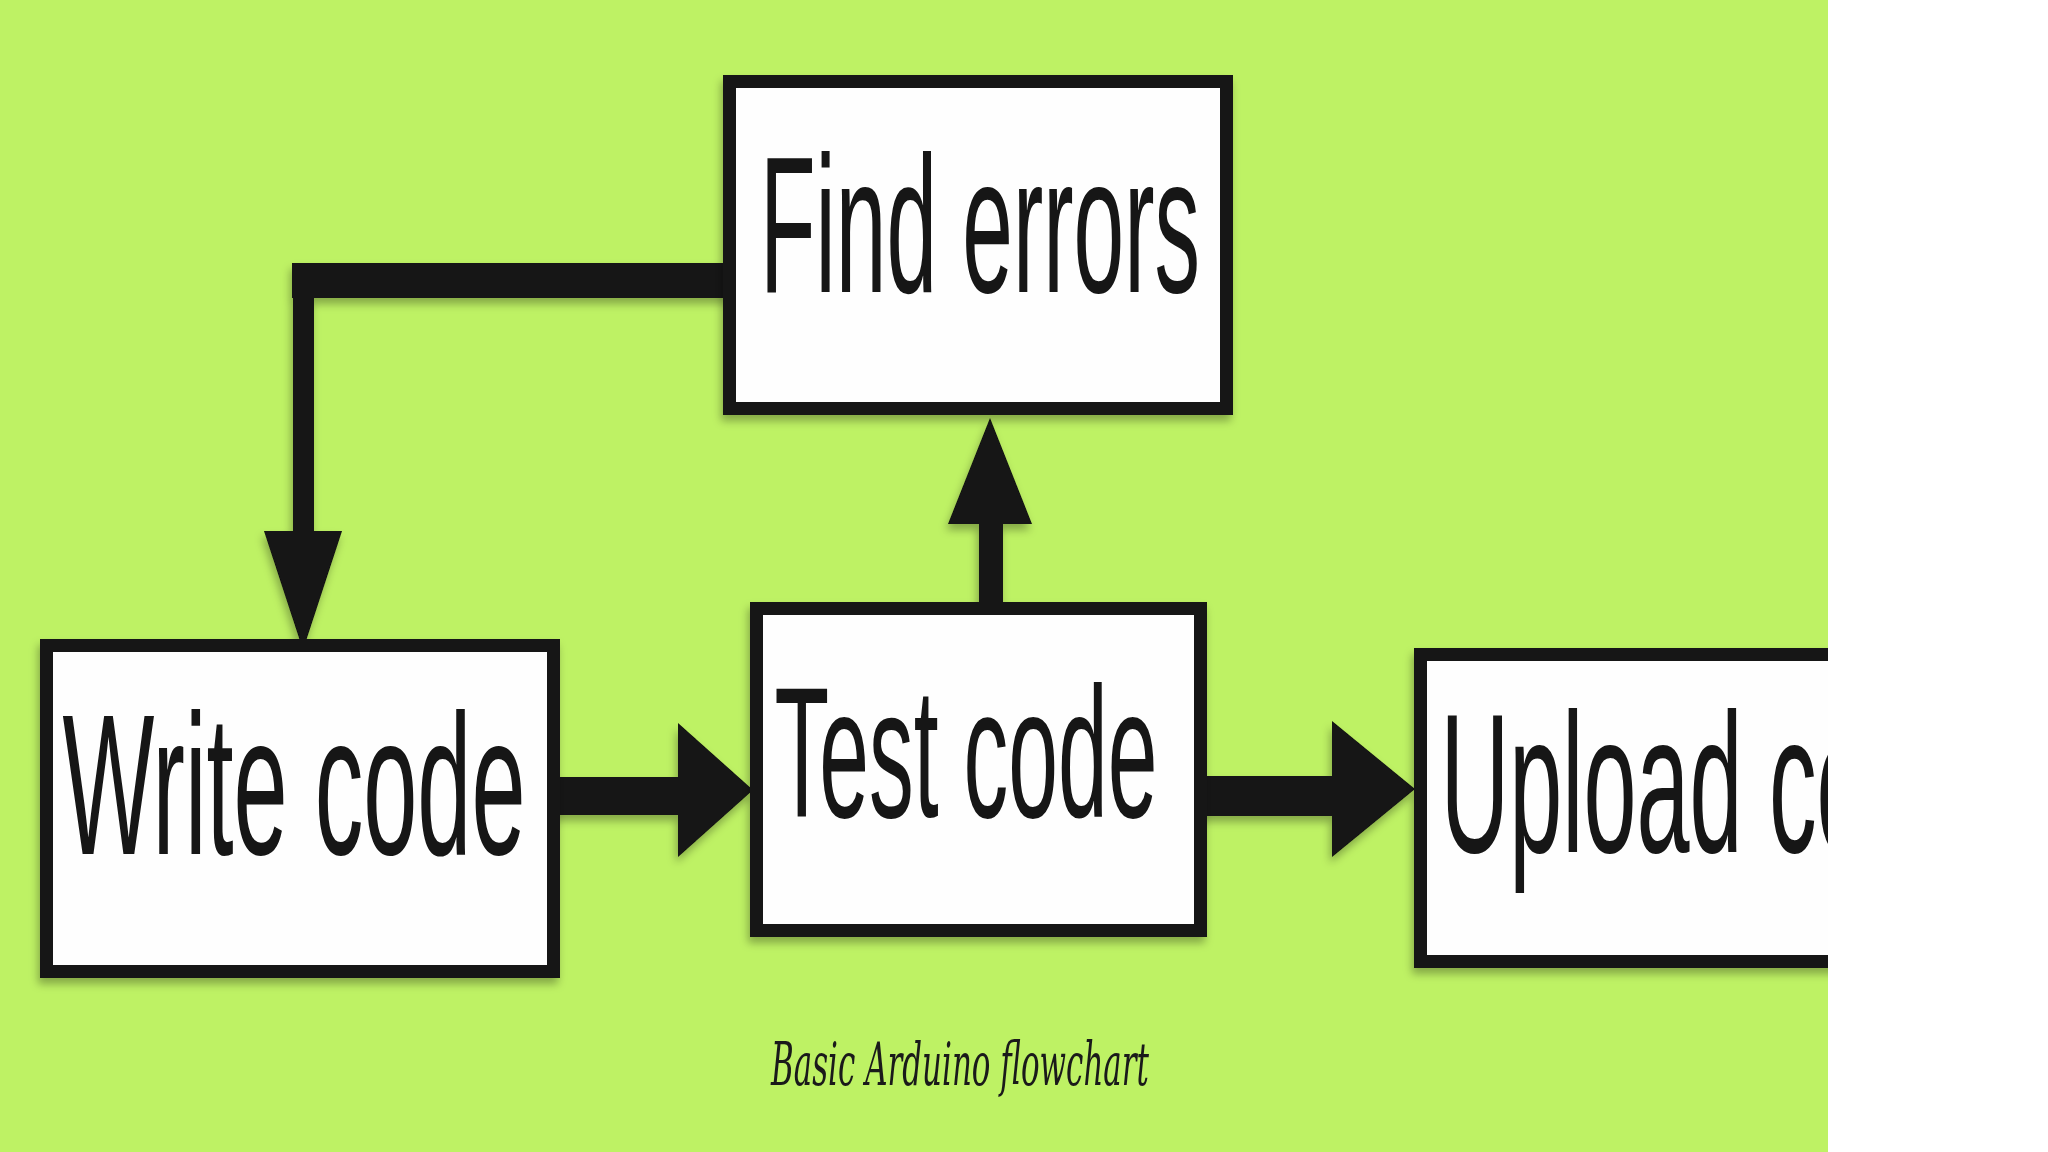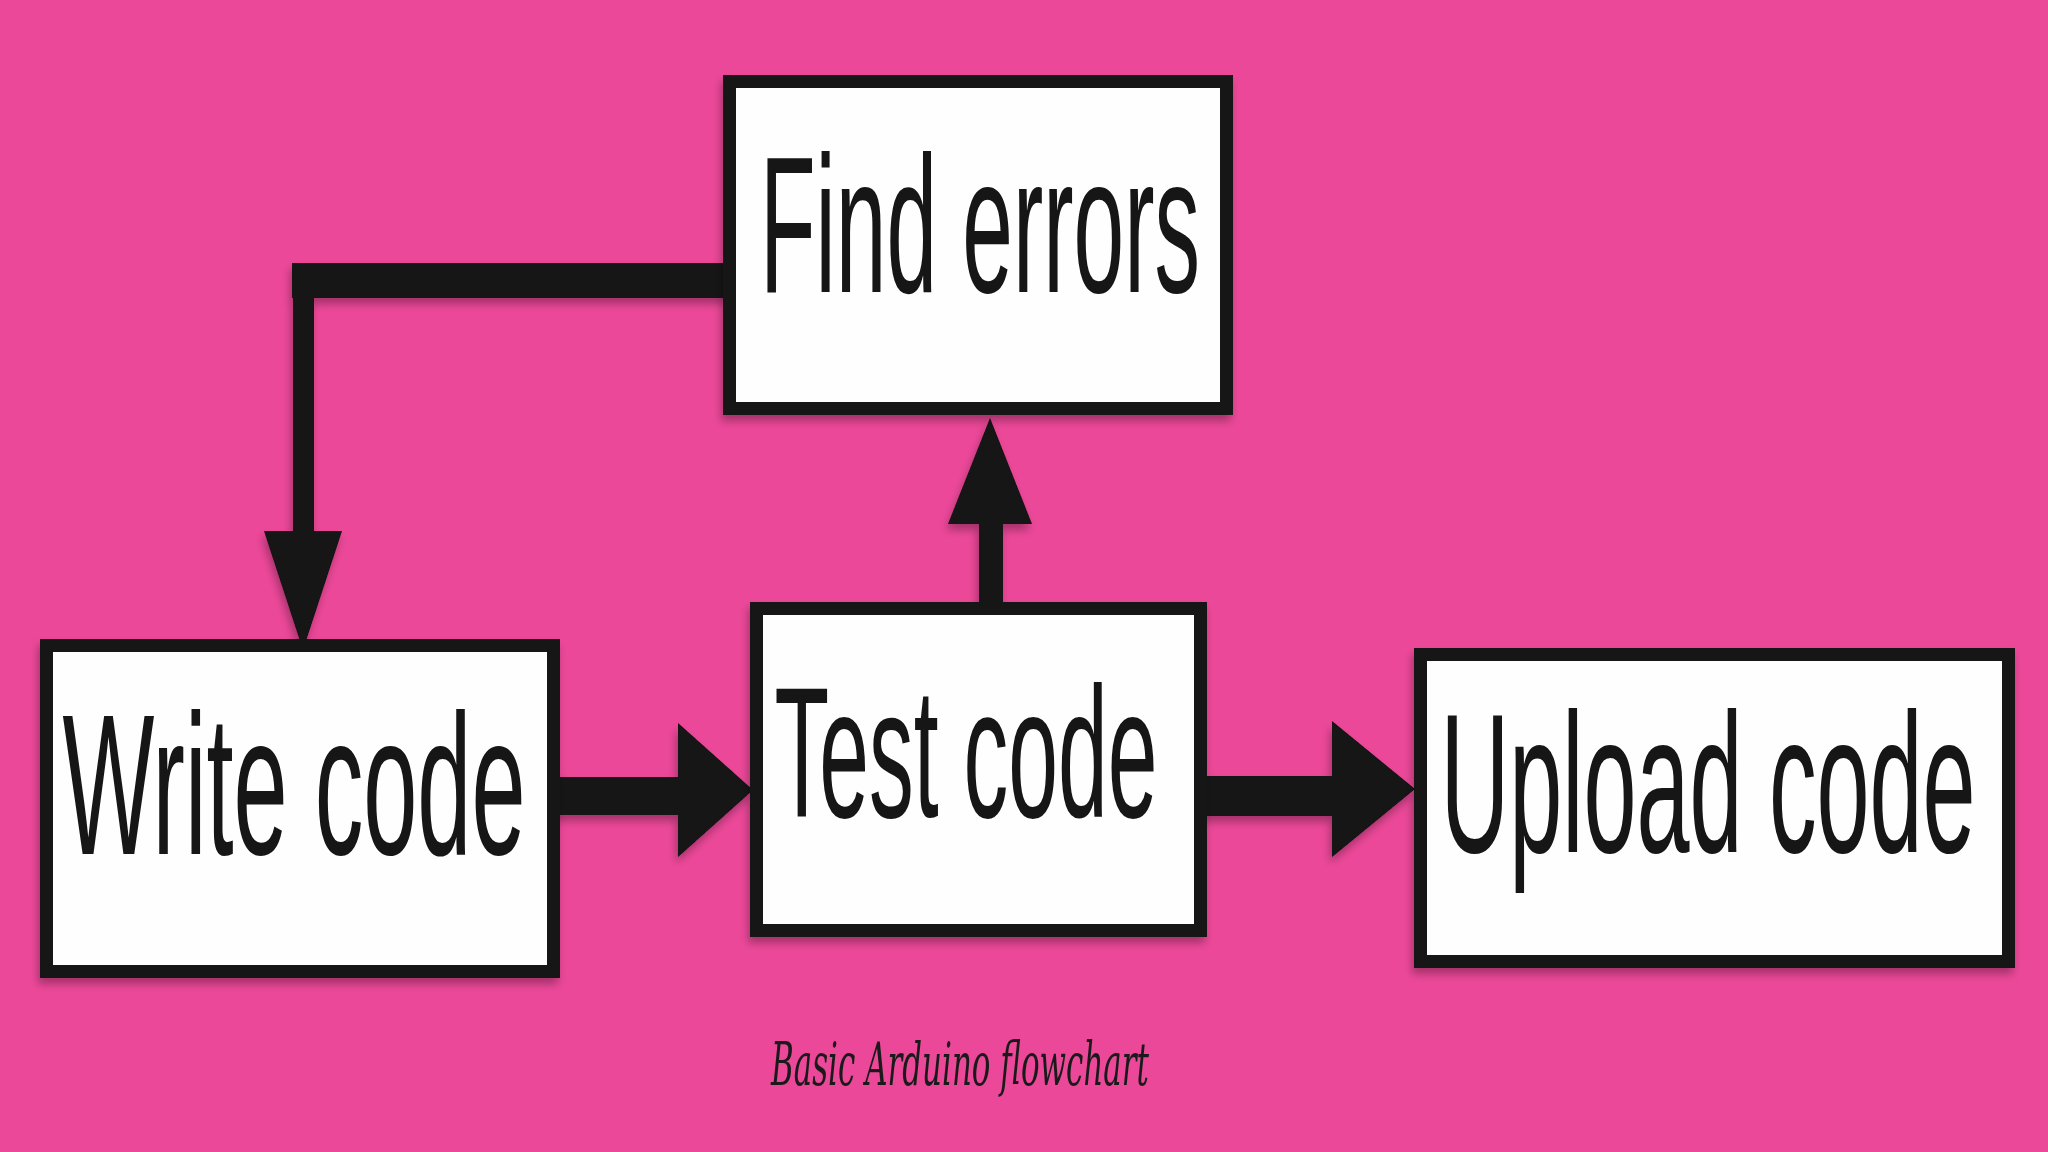--- a/index.html
+++ b/index.html
@@ -2,23 +2,23 @@
 <html><head>
 <meta charset="utf-8">
 <style>
   html, body {
     margin: 0;
     padding: 0;
     background: #ffffff;
   }
   .stage {
     position: relative;
-    width: 2048px;
+    width: 1828px;
     height: 1152px;
-    background: #ec4899;
+    background: #bef264;
     overflow: hidden;
   }
   svg { display: block; }
   .node-box {
     fill: #fefefe;
     stroke: #121212;
     stroke-width: 13;
   }
   .node-label {
     fill: #121212;

